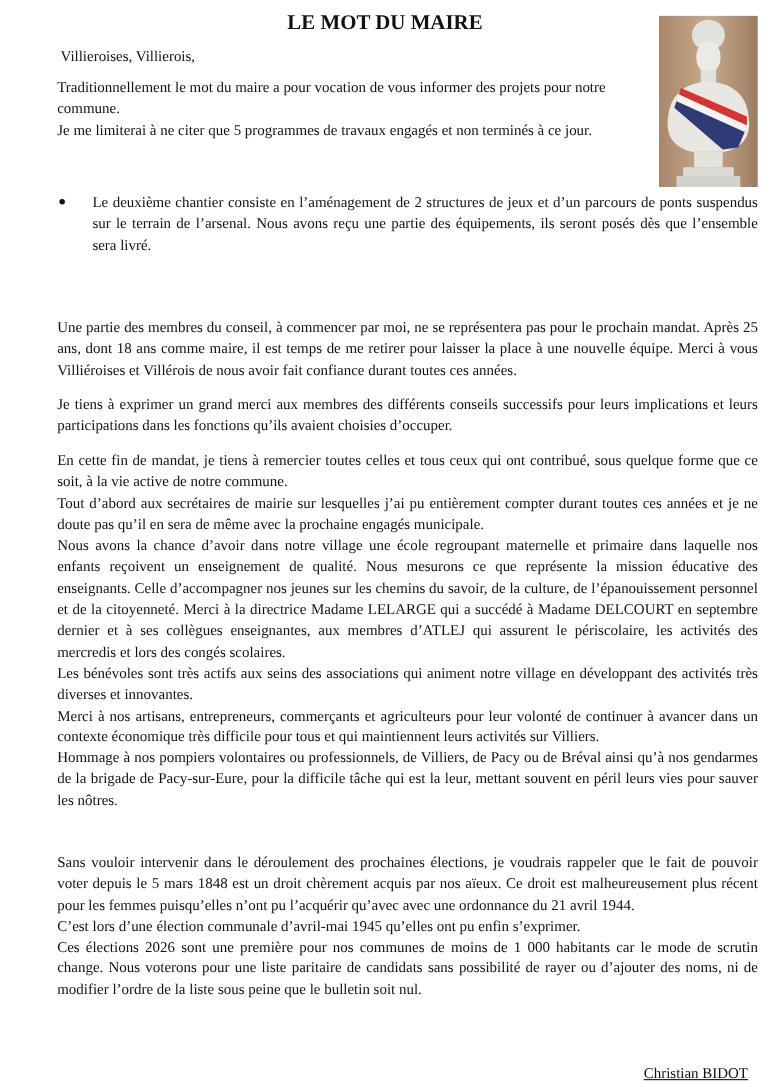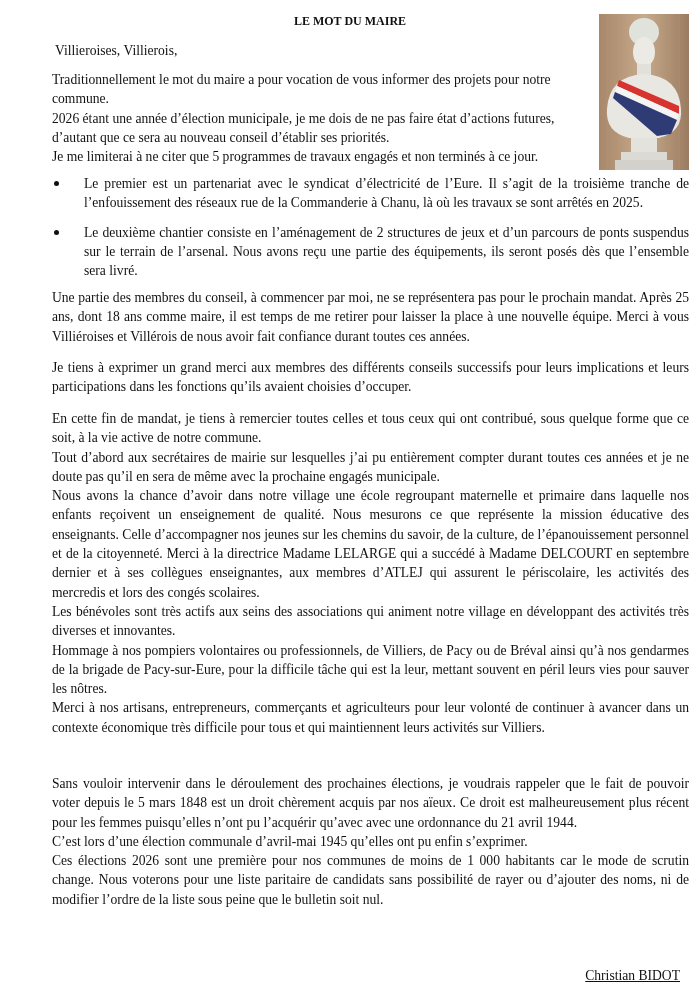--- a/index.html
+++ b/index.html
@@ -3,21 +3,21 @@
 <meta charset="utf-8">
 <style>
   html, body { margin: 0; padding: 0; background: #ffffff; }
   body {
     width: 700px; height: 989px; position: relative; overflow: hidden;
     font-family: "Liberation Serif", "DejaVu Serif", serif;
     color: #111; font-size: 13.6px; line-height: 19.3px;
   }
   .title {
     position: absolute; top: 11px; left: 0; width: 700px; text-align: center;
-    font-weight: bold; font-size: 12px; line-height: 20px; margin: 0;
+    font-weight: bold; font-size: 19px; line-height: 20px; margin: 0;
   }
   .portrait {
     position: absolute; left: 599px; top: 14px; width: 90px; height: 156px;
     overflow: hidden;
   }
   .salutation { position: absolute; left: 55px; top: 41px; margin: 0; }
   .intro { position: absolute; left: 52px; top: 70px; width: 537px; margin: 0; }
   .intro p { margin: 0; }
   .bullets { position: absolute; left: 52px; top: 174px; width: 637px; margin: 0; padding: 0; list-style: none; }
   .bullets li { position: relative; padding-left: 32px; text-align: justify; margin-bottom: 10px; }
@@ -60,50 +60,45 @@
     <rect x="32" y="124" width="26" height="14" fill="#e4e2dc"></rect>
     <rect x="22" y="138" width="46" height="8" fill="#dcdad4"></rect>
     <rect x="16" y="146" width="58" height="10" fill="#d3d1cb"></rect>
   </svg>
 </div>
 
 <p class="salutation">Villieroises, Villierois,</p>
 
 <div class="intro">
   <p>Traditionnellement le mot du maire a pour vocation de vous informer des projets pour notre commune.</p>
-  <p>2026 étant une année d’élection municipale, je me dois de ne pas faire état d’actions futures, d’autant que ce sera au nouveau conseil d’établir ses priorités.</p>
   <p>Je me limiterai à ne citer que 5 programmes de travaux engagés et non terminés à ce jour.</p>
 </div>
 
 <ul class="bullets">
-  <li>
-    <span class="dot"></span>
-    <span>Le premier est un partenariat avec le syndicat d’électricité de l’Eure. Il s’agit de la troisième tranche de l’enfouissement des réseaux rue de la Commanderie à Chanu, là où les travaux se sont arrêtés en 2025.</span>
-  </li>
   <li>
     <span class="dot"></span>
     <span>Le deuxième chantier consiste en l’aménagement de 2 structures de jeux et d’un parcours de ponts suspendus sur le terrain de l’arsenal. Nous avons reçu une partie des équipements, ils seront posés dès que l’ensemble sera livré.</span>
   </li>
 </ul>
 
 <div class="body-block" style="top:288px;">
   <p>Une partie des membres du conseil, à commencer par moi, ne se représentera pas pour le prochain mandat. Après 25 ans, dont 18 ans comme maire, il est temps de me retirer pour laisser la place à une nouvelle équipe. Merci à vous Villiéroises et Villérois de nous avoir fait confiance durant toutes ces années.</p>
 </div>
 
 <div class="body-block" style="top:358px;">
   <p>Je tiens à exprimer un grand merci aux membres des différents conseils successifs pour leurs implications et leurs participations dans les fonctions qu’ils avaient choisies d’occuper.</p>
 </div>
 
 <div class="body-block" style="top:409px;">
   <p>En cette fin de mandat, je tiens à remercier toutes celles et tous ceux qui ont contribué, sous quelque forme que ce soit, à la vie active de notre commune.</p>
   <p>Tout d’abord aux secrétaires de mairie sur lesquelles j’ai pu entièrement compter durant toutes ces années et je ne doute pas qu’il en sera de même avec la prochaine engagés municipale.</p>
   <p>Nous avons la chance d’avoir dans notre village une école regroupant maternelle et primaire dans laquelle nos enfants reçoivent un enseignement de qualité. Nous mesurons ce que représente la mission éducative des enseignants. Celle d’accompagner nos jeunes sur les chemins du savoir, de la culture, de l’épanouissement personnel et de la citoyenneté. Merci à la directrice Madame LELARGE qui a succédé à Madame DELCOURT en septembre dernier et à ses collègues enseignantes, aux membres d’ATLEJ qui assurent le périscolaire, les activités des mercredis et lors des congés scolaires.</p>
   <p>Les bénévoles sont très actifs aux seins des associations qui animent notre village en développant des activités très diverses et innovantes.</p>
+  <p>Merci à nos artisans, entrepreneurs, commerçants et agriculteurs pour leur volonté de continuer à avancer dans un contexte économique très difficile pour tous et qui maintiennent leurs activités sur Villiers.</p>
   <p>Hommage à nos pompiers volontaires ou professionnels, de Villiers, de Pacy ou de Bréval ainsi qu’à nos gendarmes de la brigade de Pacy-sur-Eure, pour la difficile tâche qui est la leur, mettant souvent en péril leurs vies pour sauver les nôtres.</p>
-  <p>Merci à nos artisans, entrepreneurs, commerçants et agriculteurs pour leur volonté de continuer à avancer dans un contexte économique très difficile pour tous et qui maintiennent leurs activités sur Villiers.</p>
 </div>
 
 <div class="body-block" style="top:774px;">
   <p>Sans vouloir intervenir dans le déroulement des prochaines élections, je voudrais rappeler que le fait de pouvoir voter depuis le 5 mars 1848 est un droit chèrement acquis par nos aïeux. Ce droit est malheureusement plus récent pour les femmes puisqu’elles n’ont pu l’acquérir qu’avec avec une ordonnance du 21 avril 1944.</p>
   <p>C’est lors d’une élection communale d’avril-mai 1945 qu’elles ont pu enfin s’exprimer.</p>
   <p>Ces élections 2026 sont une première pour nos communes de moins de 1 000 habitants car le mode de scrutin change. Nous voterons pour une liste paritaire de candidats sans possibilité de rayer ou d’ajouter des noms, ni de modifier l’ordre de la liste sous peine que le bulletin soit nul.</p>
 </div>
 
 <p class="signature">Christian BIDOT</p>
 

